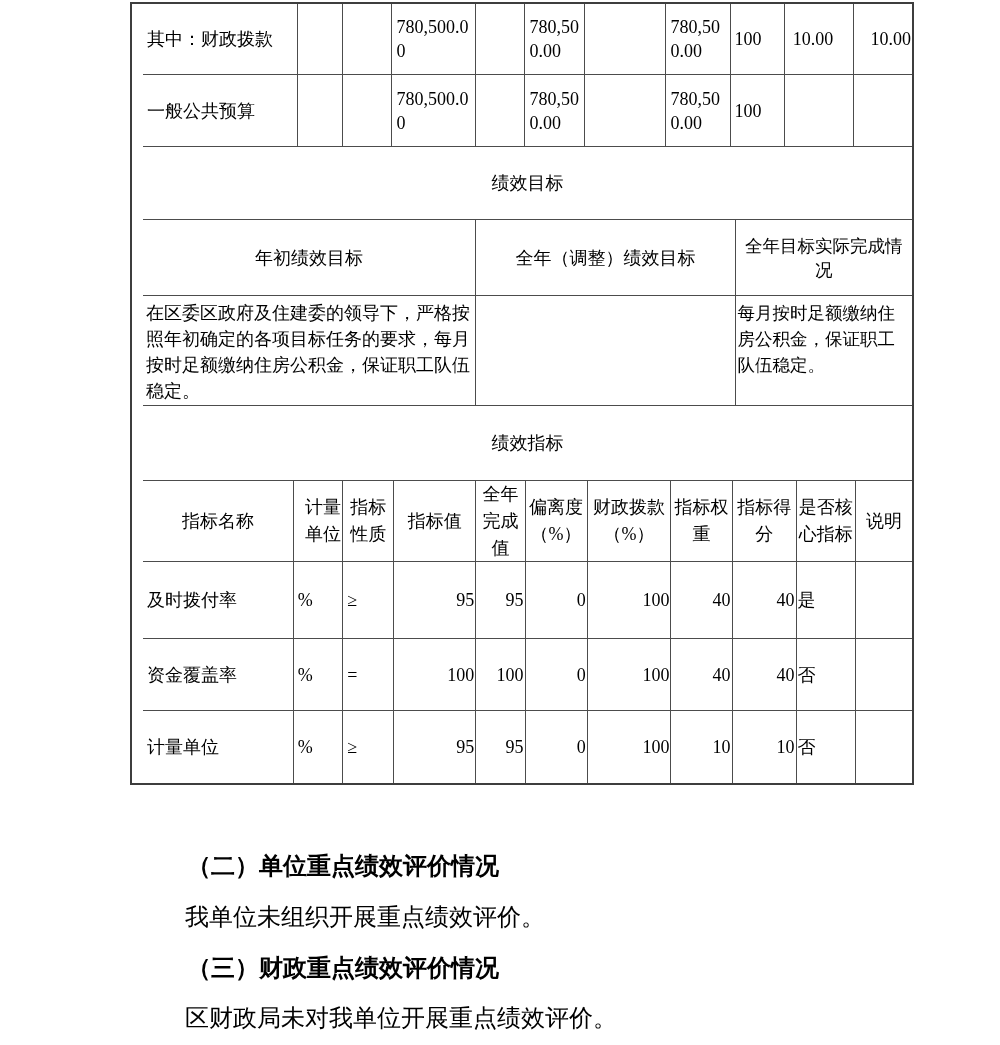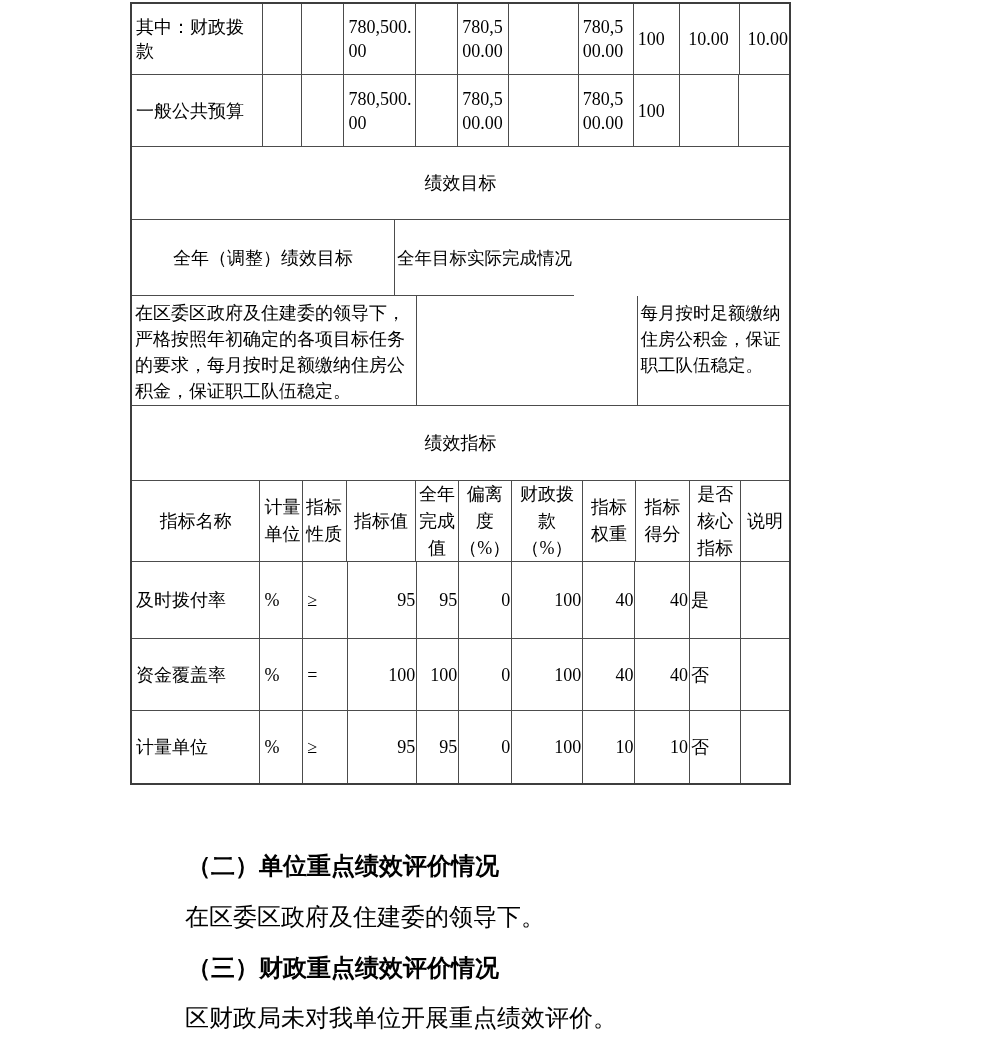--- a/index.html
+++ b/index.html
@@ -2,22 +2,23 @@
 <html><head>
 <meta charset="utf-8">
 <style>
   html,body{margin:0;padding:0;background:#fff;}
   *{box-sizing:border-box;}
   .page{
     position:relative;width:1000px;height:1045px;background:#ffffff;
     font-family:"Liberation Serif","DejaVu Serif",serif;color:#000;overflow:hidden;
   }
   .tbl{
-    position:absolute;left:130px;top:2px;width:661px;
+    position:absolute;left:130px;top:2px;width:784px;
     border:2px solid #3d3d3d;
+    padding-left:11px;
   }
   .row{display:flex;width:100%;}
   .cell{
     display:flex;align-items:center;
     border-right:1px solid #4c4c4c;border-bottom:1px solid #4c4c4c;
     font-size:18px;line-height:24px;
     padding:2px 2px 2px 4px;
     word-break:break-all;overflow:hidden;
   }
   .last{border-right:none;}
@@ -79,20 +80,21 @@
       <div class="cell f8">100</div>
       <div class="cell f9"></div>
       <div class="cell f10 last"></div>
     </div>
 
     <div class="row h73">
       <div class="cell full ac last">绩效目标</div>
     </div>
 
     <div class="row h76">
+      <div class="cell g0 ac">年初绩效目标</div>
       <div class="cell g1 ac">全年（调整）绩效目标</div>
       <div class="cell g2 ac tight last">全年目标实际完成情况</div>
     </div>
 
     <div class="row h110">
       <div class="cell g0 top para">在区委区政府及住建委的领导下，严格按照年初确定的各项目标任务的要求，每月按时足额缴纳住房公积金，保证职工队伍稳定。</div>
       <div class="cell g1 top para"></div>
       <div class="cell g2 top para-sm last">每月按时足额缴纳住房公积金，保证职工队伍稳定。</div>
     </div>
 
@@ -152,17 +154,17 @@
       <div class="cell i6 ar bot">100</div>
       <div class="cell i7 ar bot">10</div>
       <div class="cell i8 ar bot">10</div>
       <div class="cell i9 bot" style="padding-left:1px;">否</div>
       <div class="cell i10 last bot"></div>
     </div>
 
   </div>
 
   <div class="note bold" style="top:849px;text-align:center;">（二）单位重点绩效评价情况</div>
-  <div class="note" style="top:900px;">在区委区政府及住建委的领导下。</div>
+  <div class="note" style="top:900px;">我单位未组织开展重点绩效评价。</div>
   <div class="note bold" style="top:951px;">（三）财政重点绩效评价情况</div>
   <div class="note" style="top:1001px;">区财政局未对我单位开展重点绩效评价。</div>
 
 </div>
 
 </body></html>

